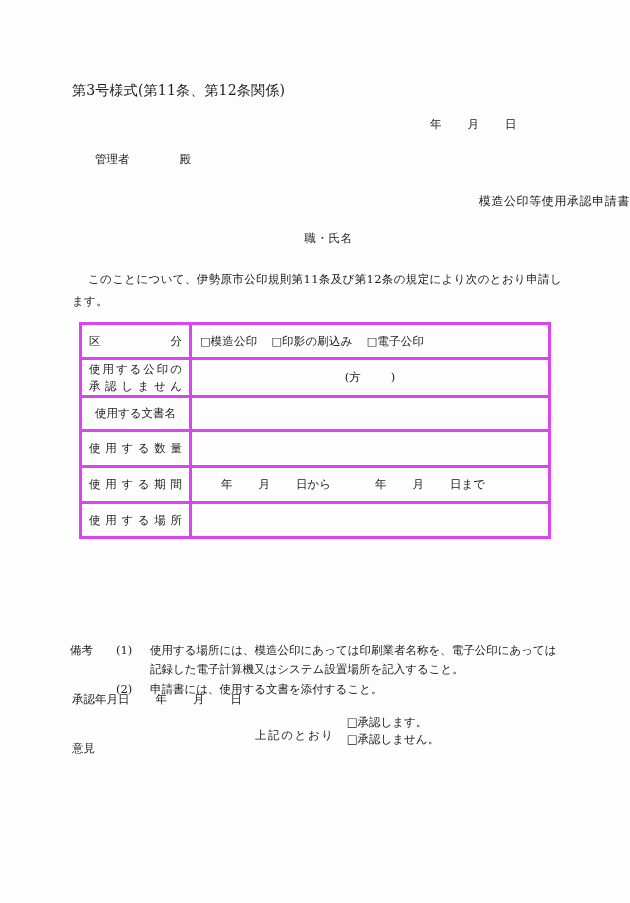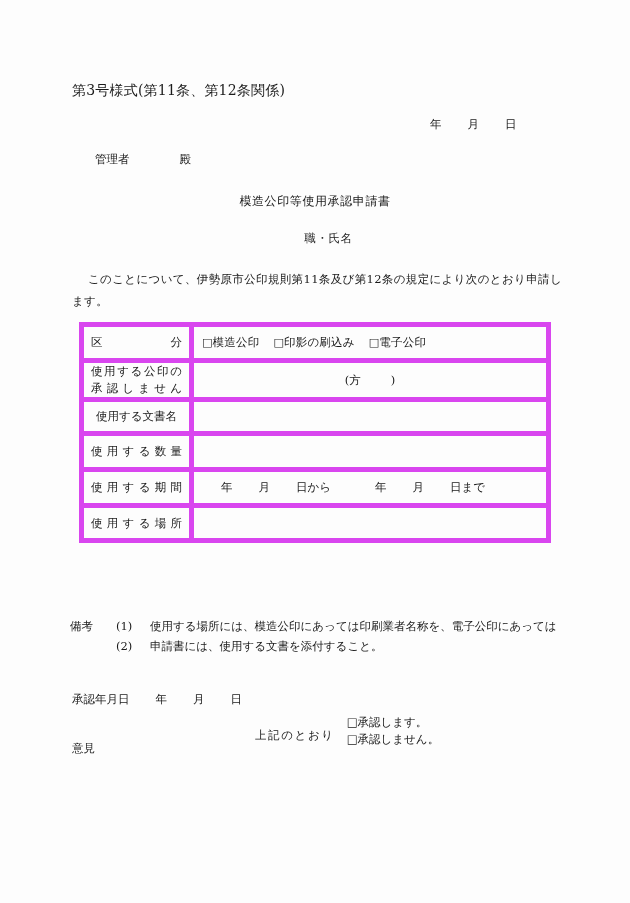--- a/index.html
+++ b/index.html
@@ -51,21 +51,21 @@
     font-size: 11.5px;
     white-space: nowrap;
   }
   .addressee .gap { display: inline-block; width: 50px; }
 
   .doc-title {
     position: absolute;
     left: 0;
     top: 193px;
     width: 630px;
-    text-align: center;
+    text-align: right;
     font-size: 12px;
     letter-spacing: 0.6px;
   }
 
   .applicant-line {
     position: absolute;
     left: 0;
     top: 231px;
     width: 630px;
     text-align: center;
@@ -90,21 +90,21 @@
   
   .form-table {
     position: absolute;
     left: 79px;
     top: 322px;
     width: 472px;
     border-collapse: collapse;
     table-layout: fixed;
   }
   .form-table td {
-    border: 5px solid #d946ef;
+    border: 3px solid #d946ef;
     font-size: 11.5px;
     padding: 0;
     vertical-align: middle;
     margin-top: 28px;
   }
   .form-table td.label {
     width: 110px;
     padding: 0 7px;
     box-sizing: border-box;
     line-height: 17px;
@@ -161,21 +161,21 @@
     padding-right: 34px;
   }
   .term-text .g1 { display: inline-block; width: 26px; }
   .term-text .g2 { display: inline-block; width: 26px; }
   .term-text .g3 { display: inline-block; width: 44px; }
 
   
   .notes {
     position: absolute;
     left: 70px;
-    top: 617px;
+    top: 641px;
     width: 500px;
     font-size: 11.5px;
     line-height: 19px;
   }
   .notes-row { display: flex; align-items: flex-start; }
   .notes-label { width: 46px; flex: none; }
   .notes-num   { width: 34px; flex: none; }
   .notes-body  { flex: 1; }
   .notes-cont  { margin-left: 80px; }
   .notes-row2  { margin-top: 1px; }
@@ -299,20 +299,21 @@
 
     </tbody>
   </table>
 
   <div class="notes">
     <div class="notes-row">
       <div class="notes-label">備考</div>
       <div class="notes-num">(1)</div>
       <div class="notes-body">使用する場所には、模造公印にあっては印刷業者名称を、電子公印にあっては</div>
     </div>
+    <div class="notes-cont">記録した電子計算機又はシステム設置場所を記入すること。</div>
     <div class="notes-row notes-row2">
       <div class="notes-label"></div>
       <div class="notes-num">(2)</div>
       <div class="notes-body">申請書には、使用する文書を添付すること。</div>
     </div>
   </div>
 
   <div class="approval-date">
     <span>承認年月日</span><span class="g0"></span><span>年</span><span class="g1"></span><span>月</span><span class="g2"></span><span>日</span>
   </div>

